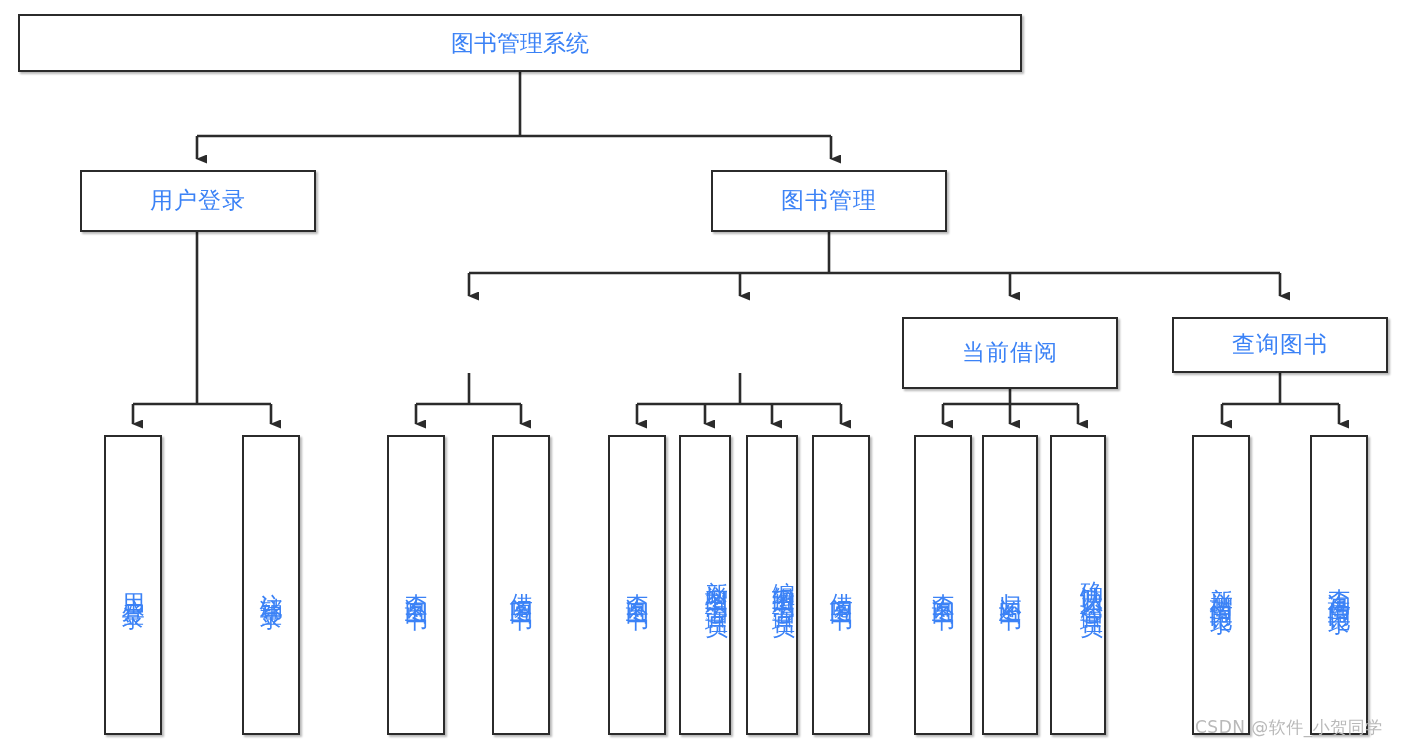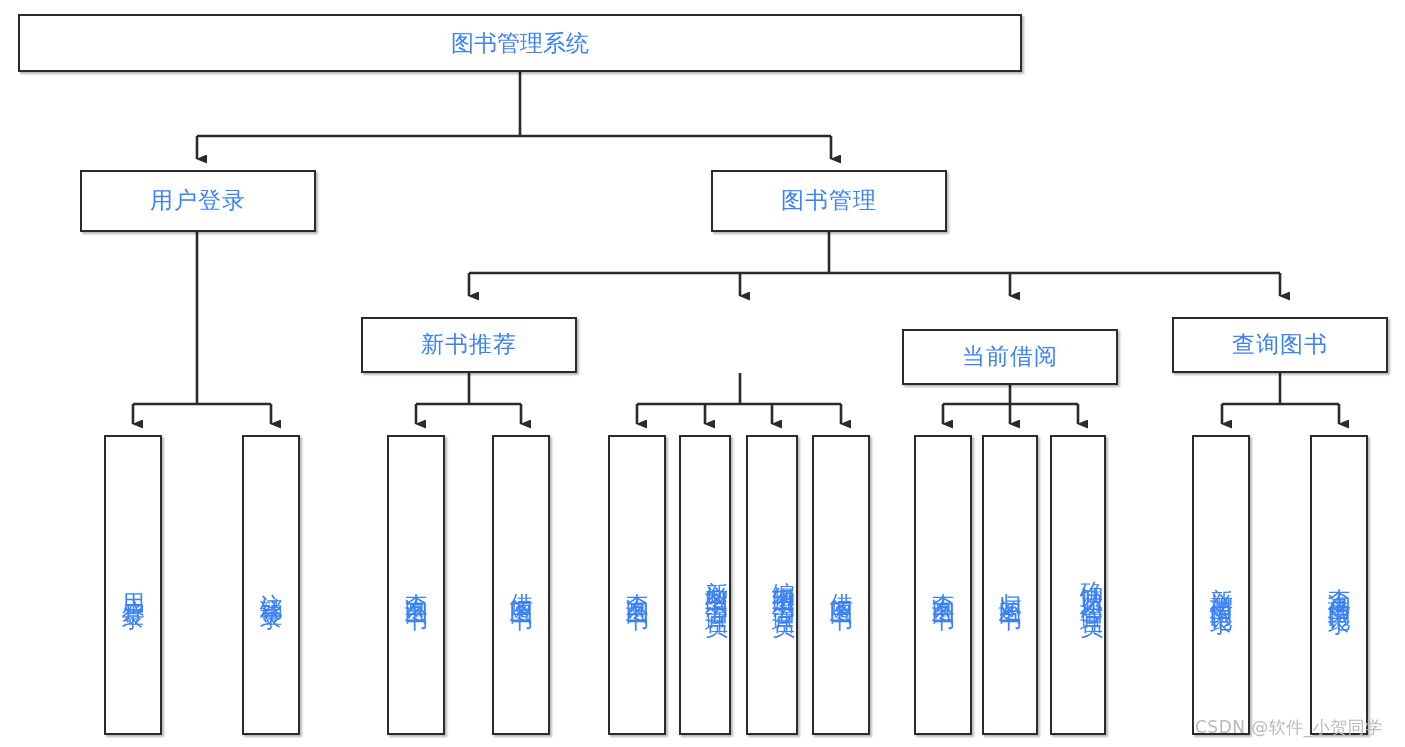--- a/index.html
+++ b/index.html
@@ -130,26 +130,23 @@
   </div>
 
   <div class="node h" style="left:80px; top:170px; width:236px; height:62px;">
     <span>用户登录</span>
   </div>
 
   <div class="node h" style="left:711px; top:170px; width:236px; height:62px;">
     <span>图书管理</span>
   </div>
 
-  <div class="node h" style="left:361px; top:317px; width:216px; height:56px;">
-    <span>新书推荐</span>
-  </div>
-
-
-  <div class="node h" style="left:902px; top:317px; width:216px; height:56px;margin-top:12px;">
+
+
+  <div class="node h" style="left:902px; top:317px; width:216px; height:72px;">
     <span>当前借阅</span>
   </div>
 
   <div class="node h" style="left:1172px; top:317px; width:216px; height:56px;">
     <span>查询图书</span>
   </div>
 
   <div class="node v" style="left:104px; top:435px; width:58px; height:300px;">
     <span class="vtext">用户登录</span>
   </div>

